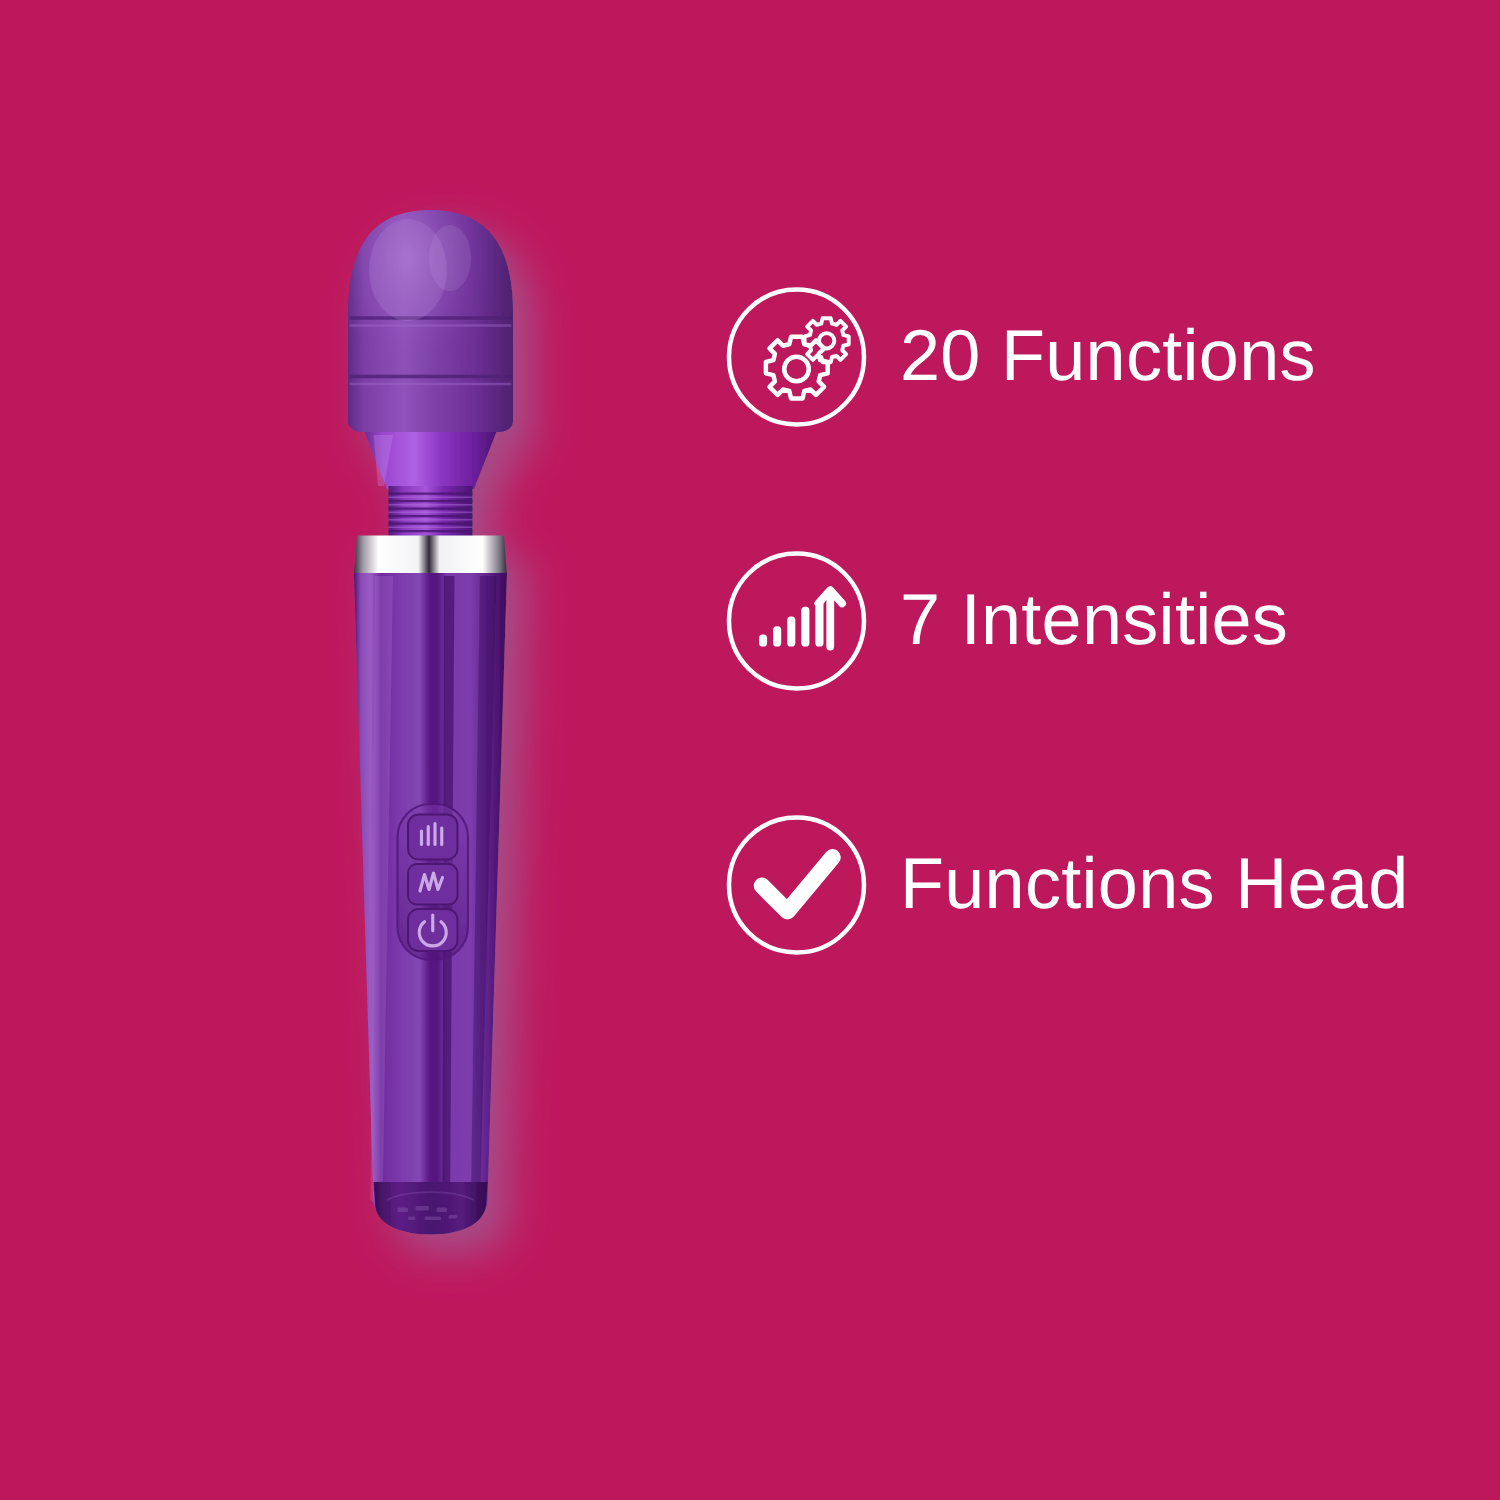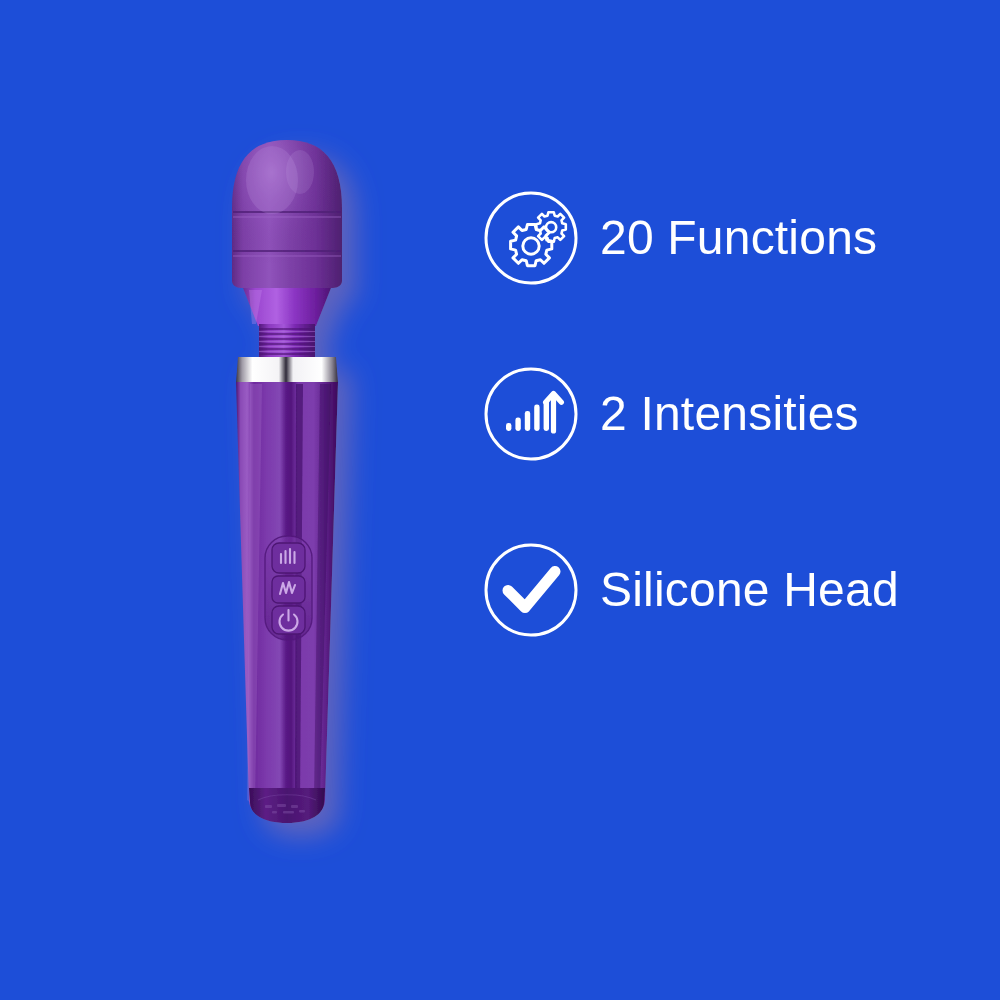--- a/index.html
+++ b/index.html
@@ -66,21 +66,21 @@
     font-size: 48px;
     line-height: 1.05;
     font-weight: 400;
     letter-spacing: 0.2px;
     white-space: nowrap;
   }
 </style>
 </head>
 <body>
 
-<div id="poster" style="background: #1d4ed8;">
+<div id="poster" style="background: #be185d;">
 
   <div id="product-figure">
     <svg id="product-svg" width="560" height="1000" viewBox="0 0 560 1000" xmlns="http://www.w3.org/2000/svg">
       <defs>
 
         <filter id="dropShadow" x="-60%" y="-20%" width="220%" height="150%">
           <feGaussianBlur in="SourceAlpha" stdDeviation="13"></feGaussianBlur>
           <feOffset dx="14" dy="14" result="sh"></feOffset>
           <feColorMatrix in="sh" type="matrix" values="0 0 0 0 0.30  0 0 0 0 0.18  0 0 0 0 0.40  0 0 0 0.55 0" result="csh"></feColorMatrix>
           <feMerge>
@@ -305,28 +305,28 @@
             <rect x="22" y="56" width="5.4" height="8" rx="2.4"></rect>
             <rect x="31.4" y="50.5" width="5.4" height="13.5" rx="2.4"></rect>
             <rect x="40.8" y="44" width="5.4" height="20" rx="2.4"></rect>
             <rect x="50.2" y="37.5" width="5.4" height="26.5" rx="2.4"></rect>
             <rect x="59.6" y="33" width="5.4" height="31" rx="2.4"></rect>
           </g>
           <path d="M69.5,64 L69.5,28" stroke="#ffffff" stroke-width="5.2" stroke-linecap="round"></path>
           <path d="M61.6,35.2 L69.5,26.4 L77.4,35.2" fill="none" stroke="#ffffff" stroke-width="5.2" stroke-linecap="round" stroke-linejoin="round"></path>
         </svg>
       </div>
-      <div class="feature-label">2 Intensities</div>
+      <div class="feature-label">7 Intensities</div>
     </div>
 
     <div class="feature-row">
       <div class="feature-icon">
         <svg viewBox="0 0 94 94" xmlns="http://www.w3.org/2000/svg">
           <circle cx="47" cy="47" r="45" fill="none" stroke="#ffffff" stroke-width="3"></circle>
           <path d="M24,47.5 L41,64.5 L71,28.5" fill="none" stroke="#ffffff" stroke-width="11" stroke-linecap="round" stroke-linejoin="round"></path>
         </svg>
       </div>
-      <div class="feature-label">Silicone Head</div>
+      <div class="feature-label">Functions Head</div>
     </div>
 
 
   </div>
 </div>
 
 </body></html>

